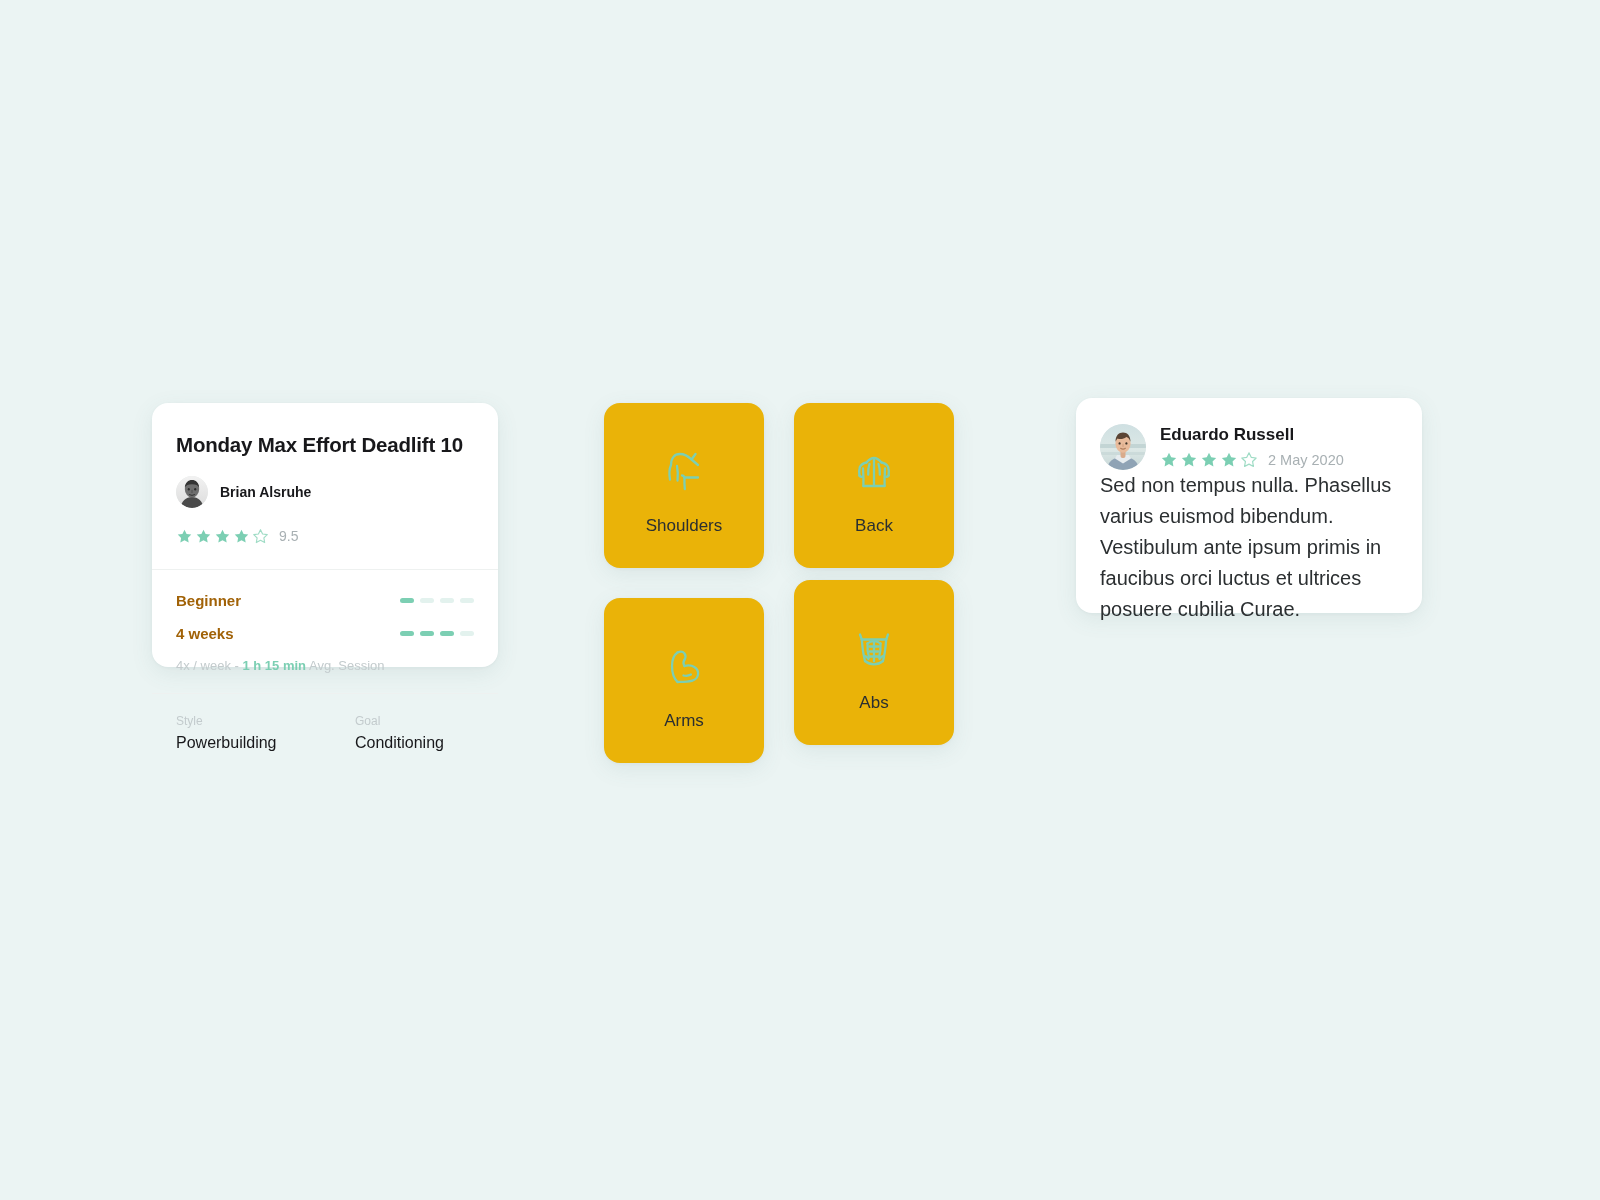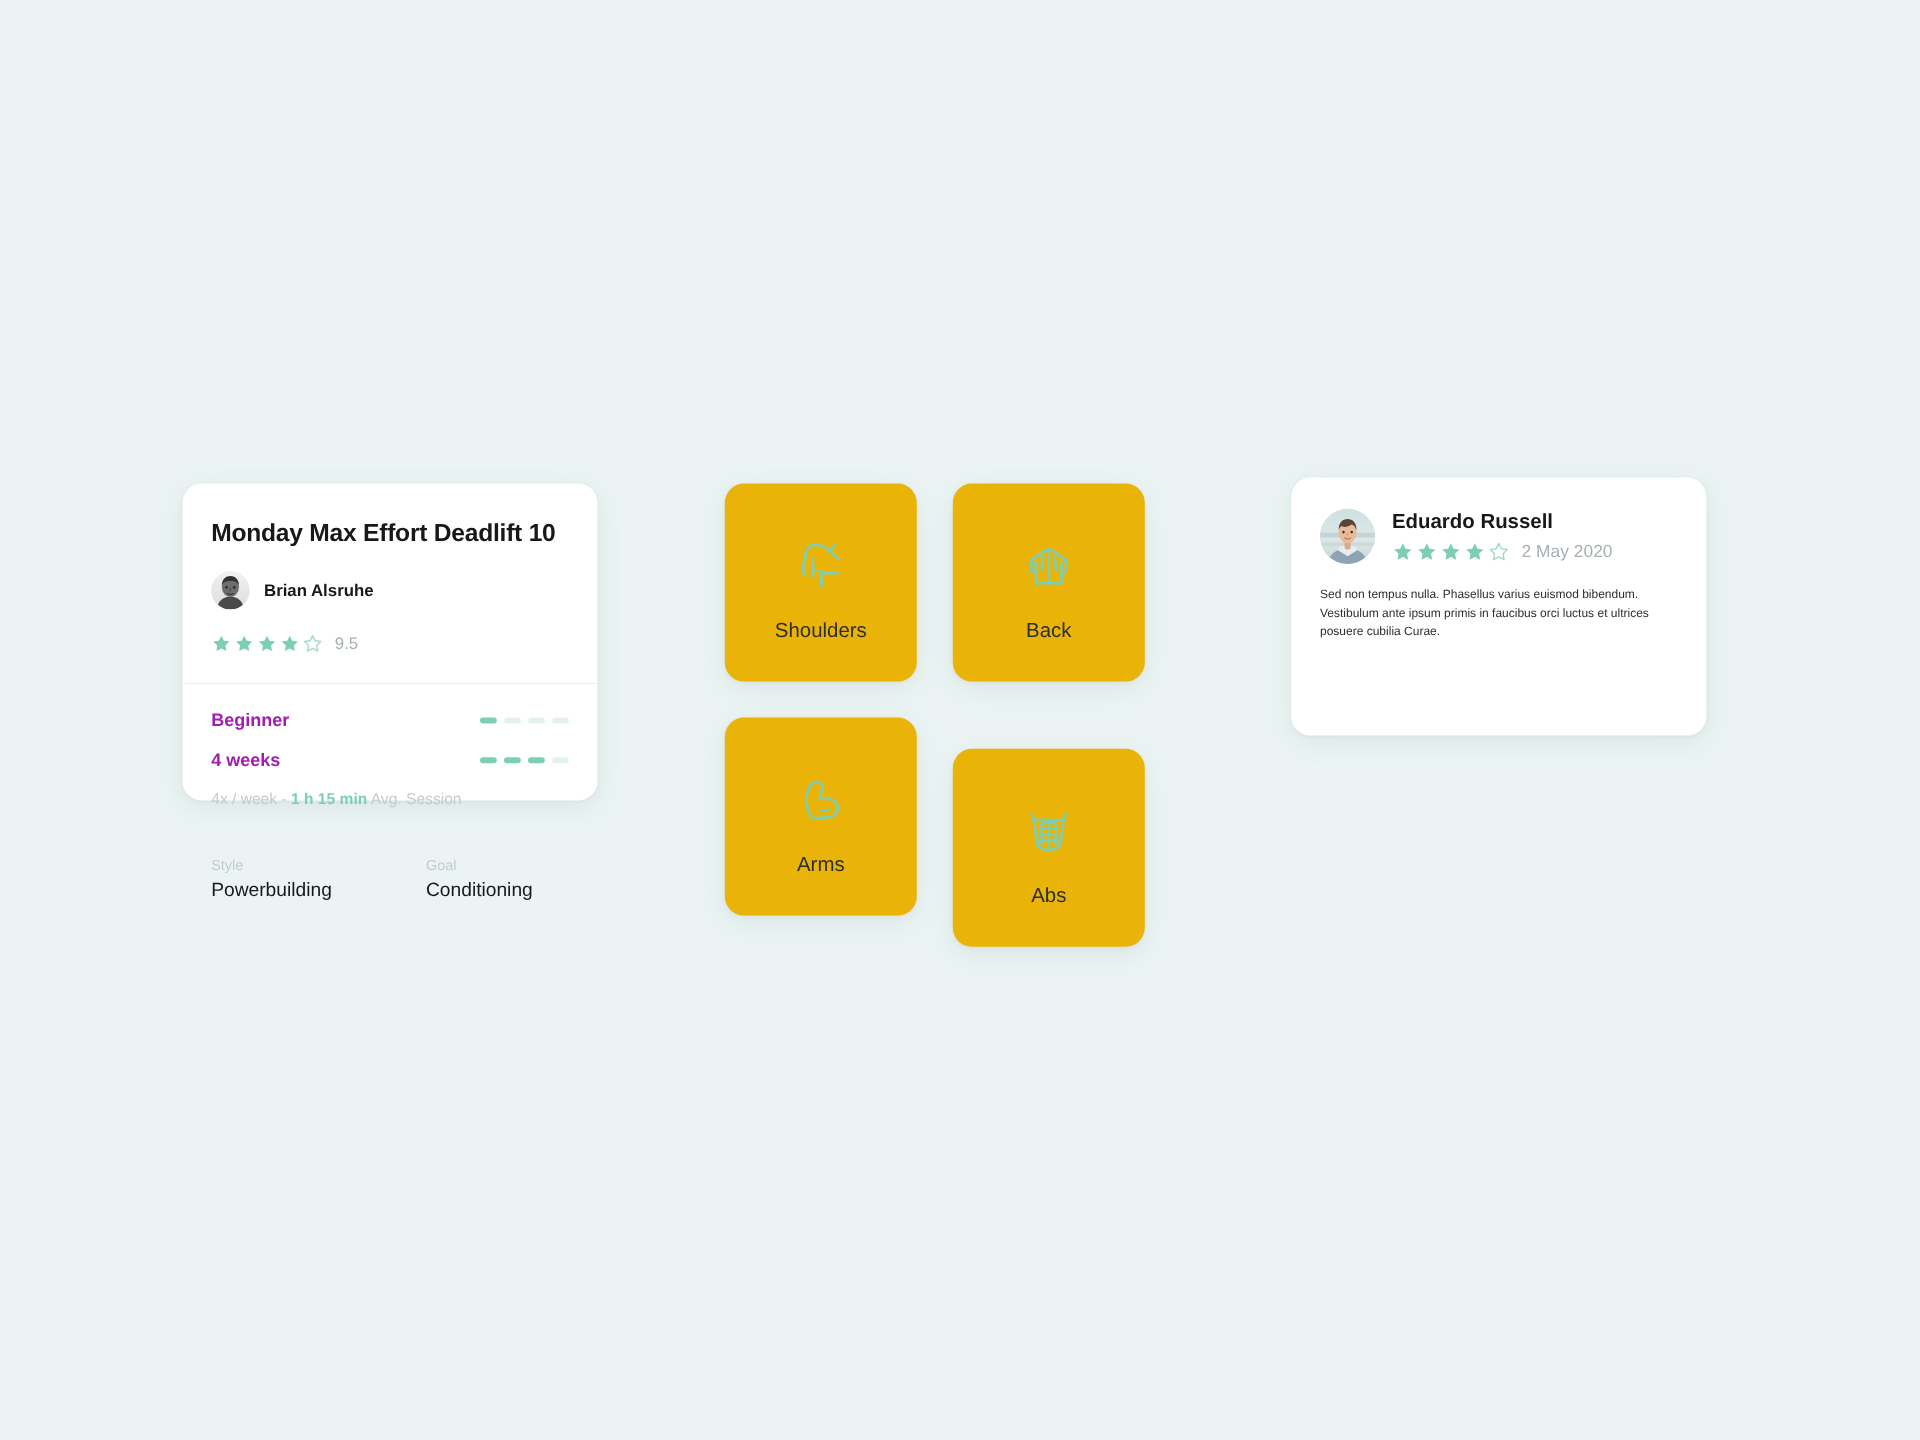--- a/index.html
+++ b/index.html
@@ -92,21 +92,21 @@
   .meter-row {
     display: flex;
     align-items: center;
     justify-content: space-between;
     margin-bottom: 16px;
   }
   .meter-row:last-of-type { margin-bottom: 4px; }
   .meter-label {
     font-size: 15px;
     font-weight: bold;
-    color: #a21caf;
+    color: #a16207;
   }
   .dashes { display: flex; align-items: center; gap: 6px; }
   .dash {
     width: 14px;
     height: 5px;
     border-radius: 3px;
     background: #e3f2ee;
   }
   .dash.on { background: #7ccfb3; }
   .session-line {
@@ -154,21 +154,21 @@
     justify-content: center;
     margin-bottom: 8px;
   }
   .tile-label {
     font-size: 17px;
     color: #2b2f31;
   }
   #tile-shoulders { left: 604px; top: 403px; }
   #tile-back      { left: 794px; top: 403px; }
   #tile-arms      { left: 604px; top: 598px; }
-  #tile-abs       { left: 794px; top: 624px; }
+  #tile-abs       { left: 794px; top: 580px; }
 
   
   #review-card {
     left: 1076px;
     top: 398px;
     width: 346px;
     height: 215px;
     box-sizing: border-box;
     padding: 26px 24px;
   }
@@ -196,22 +196,21 @@
   .rev-sub {
     display: flex;
     align-items: center;
     gap: 10px;
   }
   .rev-date {
     font-size: 14.5px;
     color: #a8b0b3;
   }
   .rev-body {
-    margin-top: 18px;
-    font-size: 10px;
+    font-size: 20px;
     line-height: 1.55;
     color: #2b2f31;
   }
 </style>
 </head>
 <body>
 
 <div class="stage">
 
   <div class="card" id="program-card">

